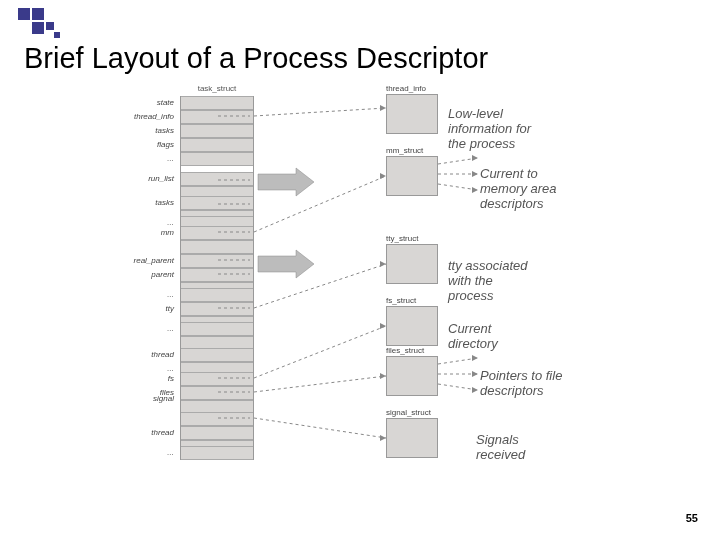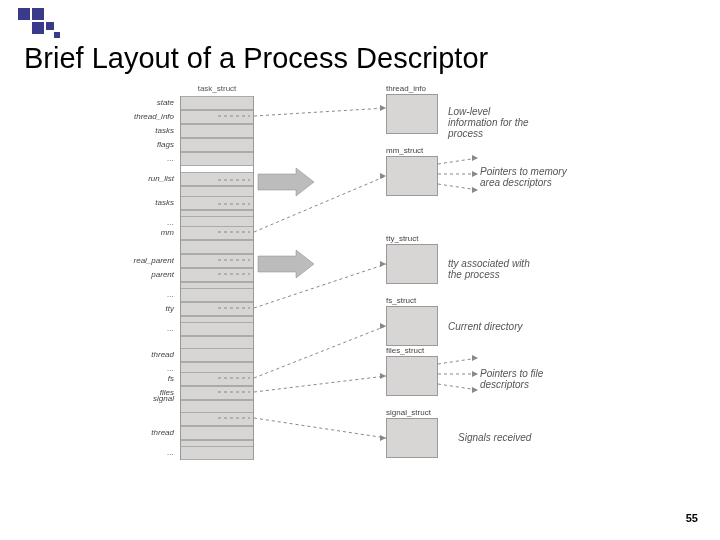--- a/index.html
+++ b/index.html
@@ -7,21 +7,21 @@
   .logo { position: absolute; top: 8px; left: 18px; }
   .logo-sq { position: absolute; background: #3a3a8a; }
   .title { position: absolute; top: 42px; left: 24px; font-size: 29px; color: #000; font-weight: normal; }
   .diagram { position: absolute; top: 96px; left: 100px; width: 560px; height: 410px; }
   .col-label-top { position: absolute; font-size: 8px; color: #555; text-align: center; }
   .field-label { position: absolute; font-size: 8px; color: #444; right: 486px; text-align: right; width: 60px; font-style: italic; }
   .main-col { position: absolute; left: 80px; width: 74px; border-left: 1px solid #999; border-right: 1px solid #999; }
   .field-box { height: 14px; border-top: 1px solid #aaa; border-bottom: 1px solid #aaa; background: #d8d6d4; }
   .struct-box { position: absolute; width: 52px; height: 40px; border: 1px solid #999; background: #d8d6d4; }
   .struct-label { position: absolute; font-size: 8px; color: #444; }
-  .caption { position: absolute; font-size: 10px; font-style: italic; color: #555; width: 90px; }
+  .caption { position: absolute; font-size: 13px; font-style: italic; color: #555; width: 90px; }
   .page-num { position: absolute; bottom: 16px; right: 22px; font-size: 11px; font-weight: bold; }
   svg.arrows { position: absolute; top: 0; left: 0; pointer-events: none; }
   .arrow-big { fill: #bcbcbc; stroke: #888; stroke-width: 0.5; }
 </style>
 </head>
 <body>
 
 <div class="logo">
   <div class="logo-sq" style="top:0;left:0;width:12px;height:12px"></div>
   <div class="logo-sq" style="top:0;left:14px;width:12px;height:12px"></div>
@@ -89,33 +89,33 @@
       <div class="field-label" style="top: 298px;">signal</div>
       <div class="field-label" style="top: 332px;">thread</div>
       <div class="field-label" style="top: 352px;">...</div>
     </div>
   <div id="struct-boxes">
       <div class="struct-label" style="left: 286px; top: -12px;">thread_info</div>
       <div class="struct-box" style="left: 286px; top: -2px;"></div>
       <div class="caption" style="left: 348px; top: 10px;">Low-level information for the process</div>
       <div class="struct-label" style="left: 286px; top: 50px;">mm_struct</div>
       <div class="struct-box" style="left: 286px; top: 60px;"></div>
-      <div class="caption" style="left: 380px; top: 70px;">Pointers to memory area descriptors</div>
+      <div class="caption" style="left: 380px; top: 70px;">Current to memory area descriptors</div>
       <div class="struct-label" style="left: 286px; top: 138px;">tty_struct</div>
       <div class="struct-box" style="left: 286px; top: 148px;"></div>
       <div class="caption" style="left: 348px; top: 162px;">tty associated with the process</div>
       <div class="struct-label" style="left: 286px; top: 200px;">fs_struct</div>
       <div class="struct-box" style="left: 286px; top: 210px;"></div>
       <div class="caption" style="left: 348px; top: 225px;">Current directory</div>
       <div class="struct-label" style="left: 286px; top: 250px;">files_struct</div>
       <div class="struct-box" style="left: 286px; top: 260px;"></div>
       <div class="caption" style="left: 380px; top: 272px;">Pointers to file descriptors</div>
       <div class="struct-label" style="left: 286px; top: 312px;">signal_struct</div>
       <div class="struct-box" style="left: 286px; top: 322px;"></div>
-      <div class="caption" style="left: 358px; top: 336px;">Signals received</div>
+      <div class="caption" style="left: 376px; top: 336px;">Signals received</div>
     </div>
 
   <svg class="arrows" width="560" height="400">
 
     <polygon class="arrow-big" points="158,78 196,78 196,72 214,86 196,100 196,94 158,94"></polygon>
     <polygon class="arrow-big" points="158,160 196,160 196,154 214,168 196,182 196,176 158,176"></polygon>
 
     <g stroke="#888" stroke-width="1" stroke-dasharray="3 3" fill="none">
       <line x1="154" y1="20" x2="286" y2="12"></line>
       <line x1="154" y1="136" x2="286" y2="80"></line>

